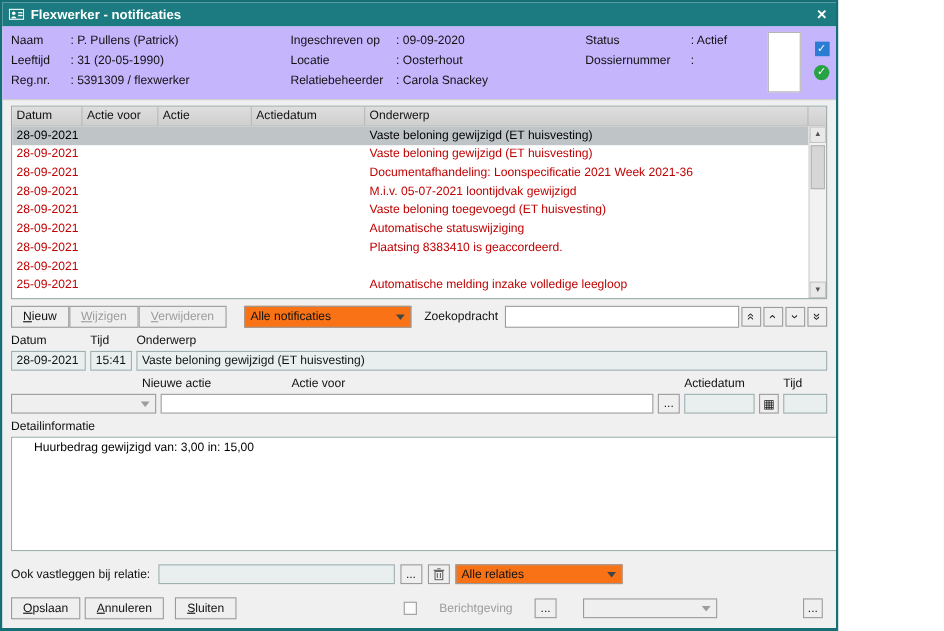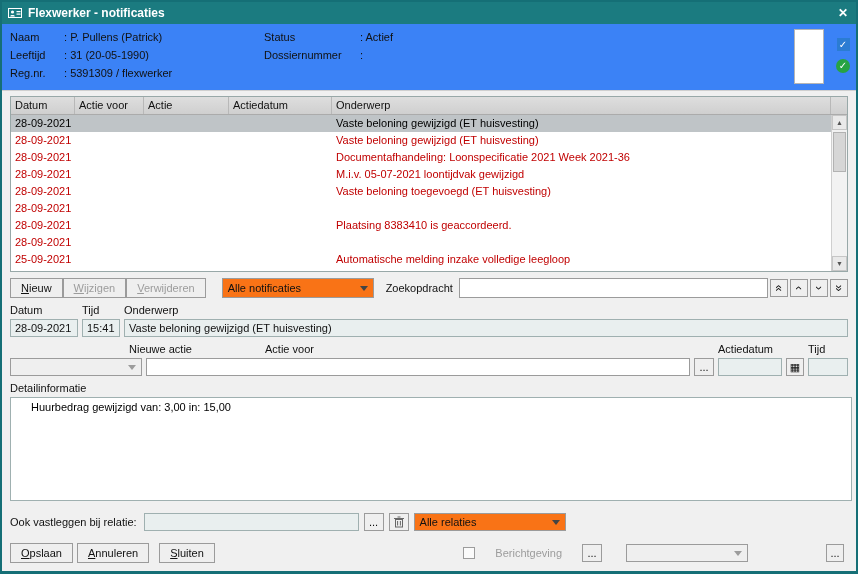--- a/index.html
+++ b/index.html
@@ -4,42 +4,42 @@
 <style>
   * { box-sizing: border-box; margin: 0; padding: 0; }
   html,body { width: 858px; height: 574px; }
   body {
     font-family: "Liberation Sans", sans-serif;
     font-size: 11px;
     color: #111;
     background: #ffffff;
   }
   .window {
-    width: 858px; height: 574px;
+    width: 762px; height: 574px;
     background: #f0f0f0;
     border: 2px solid #156f76;
     border-bottom-width: 3px;
     display: flex; flex-direction: column;
     overflow: hidden;
   }
   
   .titlebar {
     height: 22px; flex: 0 0 22px;
     background: #1b7b80;
     color: #fff;
     display: flex; align-items: center;
     padding: 0 8px 0 6px; gap: 6px;
   }
   .title-icon svg { display: block; }
   .title-text { font-weight: bold; font-size: 12px; flex: 1; }
   .close-x { font-size: 12px; font-weight: bold; cursor: pointer; }
   
   .header {
     flex: 0 0 67px;
-    background: #3b82f6;
+    background: #c4b5fd;
     border-bottom: 1px solid #cfcfcf;
     padding: 6px 8px 4px;
     display: flex;
     position: relative;
   }
   .hcol { display: flex; flex-direction: column; gap: 4px; }
   .hcol1 { width: 254px; }
   .hcol2 { width: 268px; }
   .hcol3 { flex: 1; }
   .hrow { display: flex; line-height: 14px; }
@@ -216,20 +216,34 @@
         </div>
       <div class="hrow">
           <span class="hlabel">Leeftijd</span>
           <span class="hval">31 (20-05-1990)</span>
         </div>
       <div class="hrow">
           <span class="hlabel">Reg.nr.</span>
           <span class="hval">5391309 / flexwerker</span>
         </div>
     </div>
+    <div class="hcol hcol2">
+      <div class="hrow">
+          <span class="hlabel">Ingeschreven op</span>
+          <span class="hval">09-09-2020</span>
+        </div>
+      <div class="hrow">
+          <span class="hlabel">Locatie</span>
+          <span class="hval">Oosterhout</span>
+        </div>
+      <div class="hrow">
+          <span class="hlabel">Relatiebeheerder</span>
+          <span class="hval">Carola Snackey</span>
+        </div>
+    </div>
     <div class="hcol hcol3">
       <div class="hrow">
           <span class="hlabel">Status</span>
           <span class="hval">Actief</span>
         </div>
       <div class="hrow">
           <span class="hlabel">Dossiernummer</span>
           <span class="hval"></span>
         </div>
     </div>
@@ -282,20 +296,21 @@
           <div class="gc c-actievoor"></div>
           <div class="gc c-actie"></div>
           <div class="gc c-actiedatum"></div>
           <div class="gc c-onderwerp">Vaste beloning toegevoegd (ET huisvesting)</div>
         </div>
         <div class="grid-row">
           <div class="gc c-datum">28-09-2021</div>
           <div class="gc c-actievoor"></div>
           <div class="gc c-actie"></div>
           <div class="gc c-actiedatum"></div>
+          <div class="gc c-onderwerp">Automatische statuswijziging</div>
         </div>
         <div class="grid-row">
           <div class="gc c-datum">28-09-2021</div>
           <div class="gc c-actievoor"></div>
           <div class="gc c-actie"></div>
           <div class="gc c-actiedatum"></div>
           <div class="gc c-onderwerp">Plaatsing 8383410 is geaccordeerd.</div>
         </div>
         <div class="grid-row">
           <div class="gc c-datum">28-09-2021</div>

